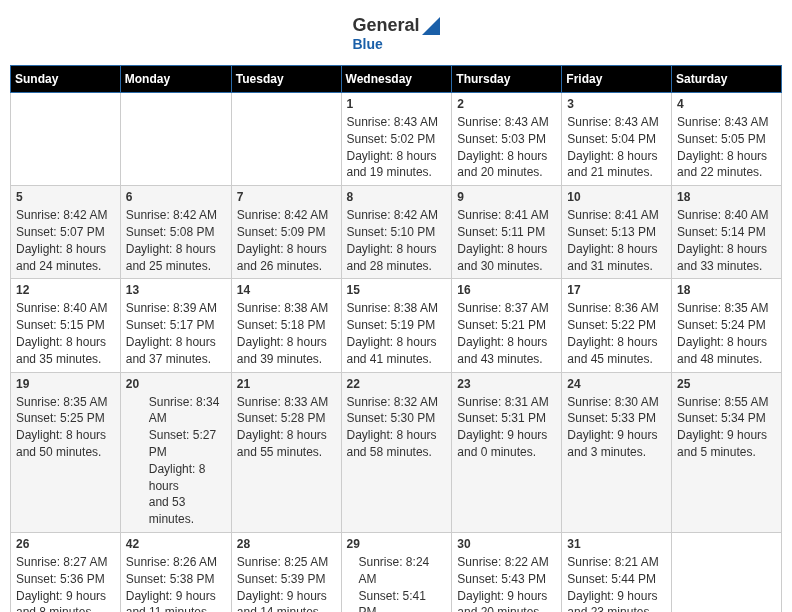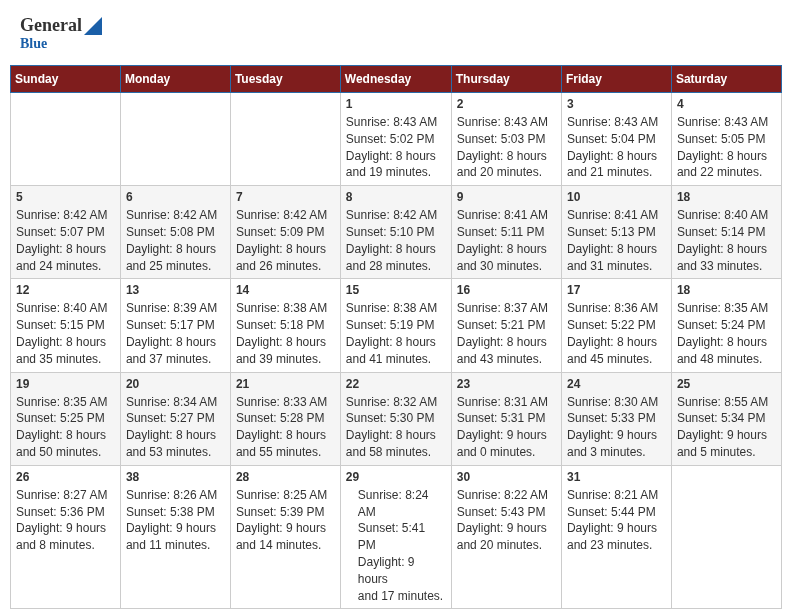--- a/index.html
+++ b/index.html
@@ -5,25 +5,24 @@
     * { margin: 0; padding: 0; box-sizing: border-box; }
     body {
       font-family: Arial, sans-serif;
       background: #fff;
       width: 792px;
       min-height: 612px;
       padding: 10px;
     }
     .header {
       display: flex;
-      justify-content: space-between;
+      justify-content: center;
       align-items: flex-start;
       margin-bottom: 8px;
       padding: 5px 10px;
-      font-family: Liberation Serif, serif;
     }
     .logo {
       display: flex;
       flex-direction: column;
       align-items: flex-start;
     }
     .title-block {
       text-align: right;
     }
     .month-title {
@@ -34,21 +33,21 @@
     .location-title {
       font-size: 16px;
       color: #555;
     }
     .calendar {
       width: 100%;
       border-collapse: collapse;
       border: 1px solid #ccc;
     }
     .calendar th {
-      background-color: #7f1d1d;
+      background-color: #000000;
       color: white;
       font-size: 12px;
       font-weight: bold;
       padding: 6px 4px;
       text-align: left;
       border: 1px solid #2a6aa8;
     }
     .calendar td {
       vertical-align: top;
       border: 1px solid #ccc;
@@ -250,21 +249,21 @@
       <tr class="row-even">
         <td>
           <span class="day-number">19</span>
           <div class="day-content" style="white-space: pre-line;">Sunrise: 8:35 AM
 Sunset: 5:25 PM
 Daylight: 8 hours
 and 50 minutes.</div>
         </td>
         <td>
           <span class="day-number">20</span>
-          <div class="day-content" style="white-space: pre-line;">Sunrise: 8:34 AM
+          <div class="day-content" style="white-space: pre-line; margin-left: 23px;">Sunrise: 8:34 AM
 Sunset: 5:27 PM
 Daylight: 8 hours
 and 53 minutes.</div>
         </td>
         <td>
           <span class="day-number">21</span>
           <div class="day-content" style="white-space: pre-line;">Sunrise: 8:33 AM
 Sunset: 5:28 PM
 Daylight: 8 hours
 and 55 minutes.</div>
@@ -300,21 +299,21 @@
       </tr>
       <tr class="row-odd">
         <td>
           <span class="day-number">26</span>
           <div class="day-content" style="white-space: pre-line;">Sunrise: 8:27 AM
 Sunset: 5:36 PM
 Daylight: 9 hours
 and 8 minutes.</div>
         </td>
         <td>
-          <span class="day-number">38</span>
+          <span class="day-number">42</span>
           <div class="day-content" style="white-space: pre-line;">Sunrise: 8:26 AM
 Sunset: 5:38 PM
 Daylight: 9 hours
 and 11 minutes.</div>
         </td>
         <td>
           <span class="day-number">28</span>
           <div class="day-content" style="white-space: pre-line;">Sunrise: 8:25 AM
 Sunset: 5:39 PM
 Daylight: 9 hours

